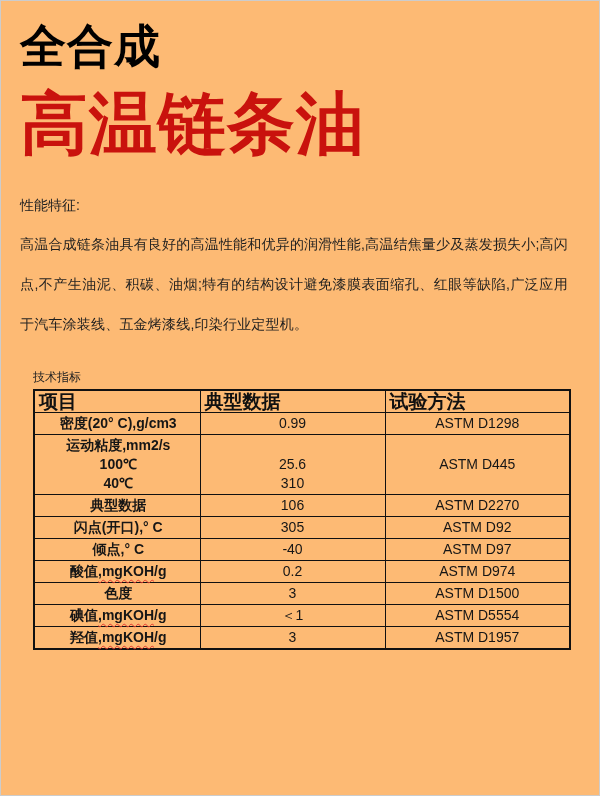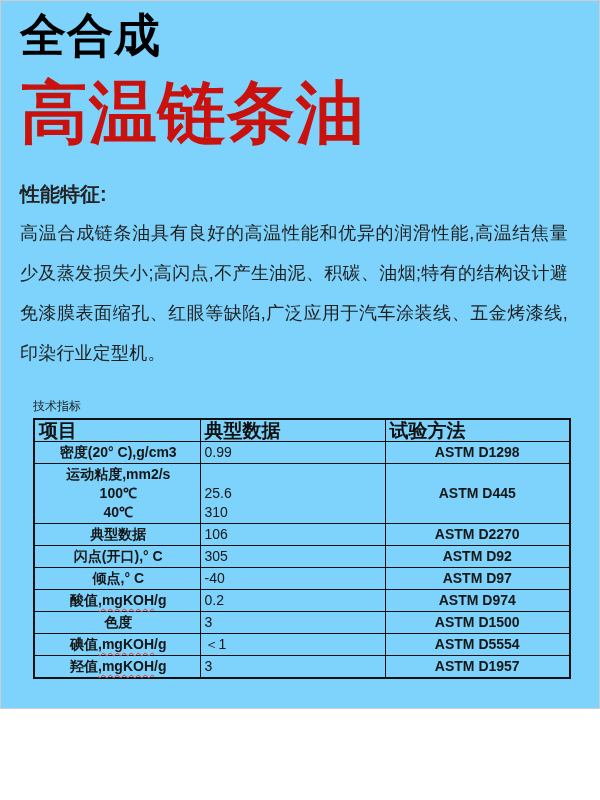--- a/index.html
+++ b/index.html
@@ -5,53 +5,53 @@
   * { box-sizing: border-box; }
   html, body { margin: 0; padding: 0; }
   body {
     width: 600px; height: 800px;
     background: #ffffff;
     font-family: "Liberation Sans", sans-serif;
     color: #1d1d1d;
   }
   .page {
     position: relative;
-    width: 600px; height: 709px;
+    width: 600px; height: 796px;
     border: 1px solid #cccccc;
-    padding: 4px 26px 0 19px;
+    padding: 15px 26px 0 19px;
     overflow: hidden;
-    background: #7dd3fc;
+    background: #fdba74;
   }
   .title-black {
     margin: 0;
     font-size: 46px;
     line-height: 60px;
     font-weight: 900;
     letter-spacing: 1px;
     color: #000000;
   }
   .title-red {
     margin: 16px 0 0 0;
     font-size: 68px;
     line-height: 62px;
     font-weight: 900;
     letter-spacing: 1px;
     color: var(--title-red, #c9120d);
   }
   .section-heading {
     margin: 36px 0 0 0;
-    font-size: 20px;
+    font-size: 14px;
     line-height: 30px;
-    font-weight: 700;
+    font-weight: 400;
     color: #222222;
   }
   .body-para {
     margin: 4px 0 0 0;
     width: 548px;
-    font-size: 18px;
+    font-size: 14px;
     line-height: 40px;
     text-align: justify;
     letter-spacing: 0.2px;
     color: #1f1f1f;
     word-break: break-all;
   }
   .table-caption {
     margin: 24px 0 3px 13px;
     font-size: 12px;
     line-height: 18px;
@@ -71,22 +71,22 @@
     vertical-align: top;
   }
   table.spec th {
     font-size: 19px;
     font-weight: 700;
     text-align: left;
     color: #111111;
   }
   table.spec td { font-size: 14px; color: #161616; }
   table.spec td.col-item   { text-align: center; font-weight: 700; padding-left: 6px; }
-  table.spec td.col-value  { font-weight: 400; }
-  table.spec td.col-method { text-align: center; font-weight: 700; }
+  table.spec td.col-value  { text-align: center; font-weight: 400; }
+  table.spec td.col-method { text-align: center; font-weight: 400; }
   .cell-line { min-height: 19px; }
   .wavy {
     text-decoration: underline;
     text-decoration-style: wavy;
     text-decoration-color: var(--spell-red, #e4392f);
     text-decoration-thickness: 1px;
     text-underline-offset: 3px;
   }
 </style>
 </head>

